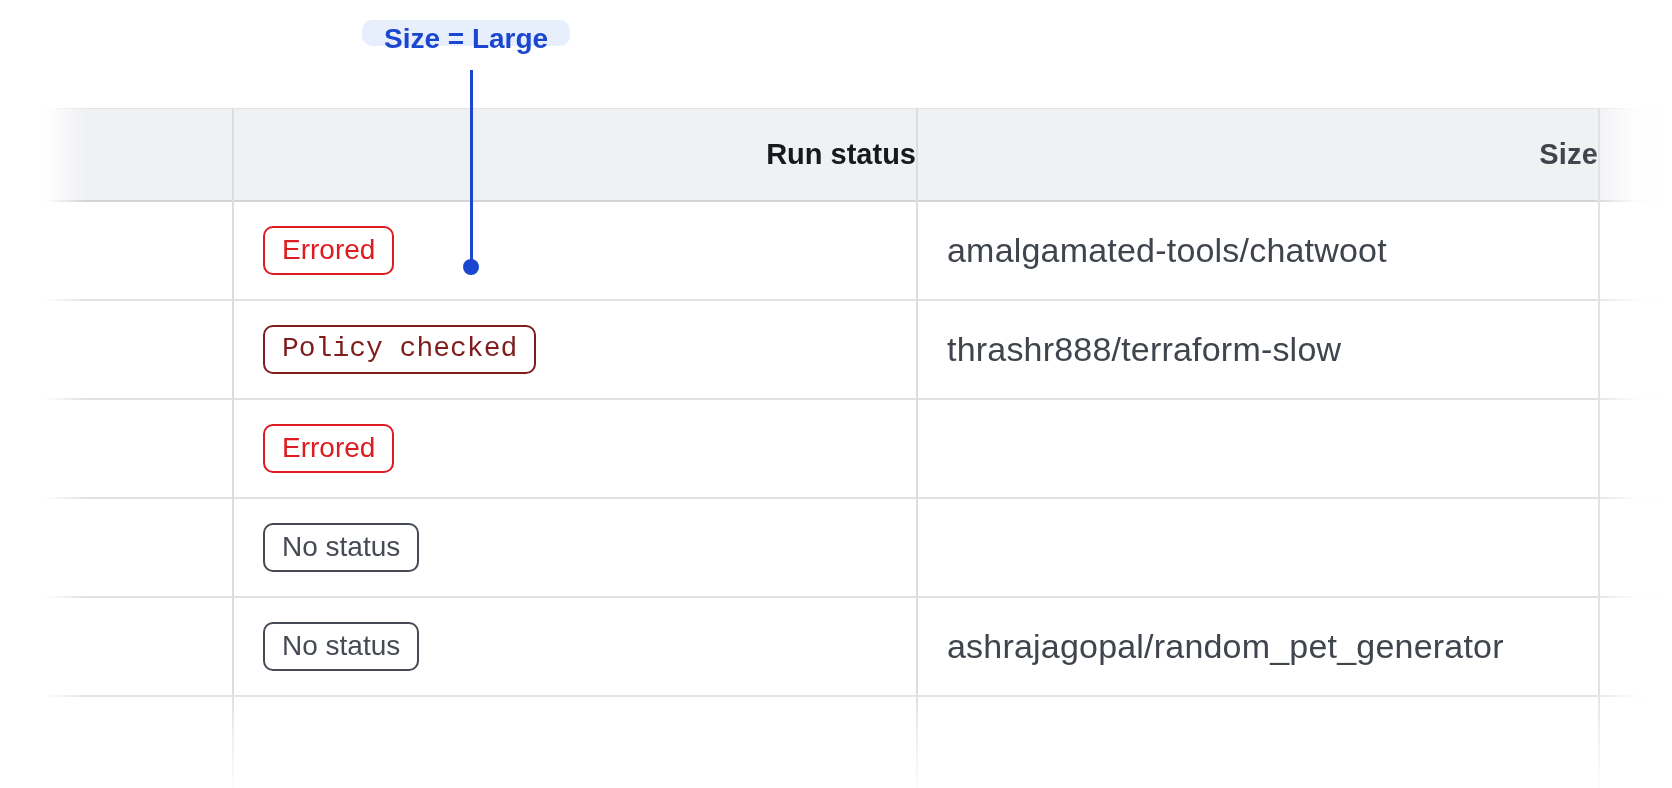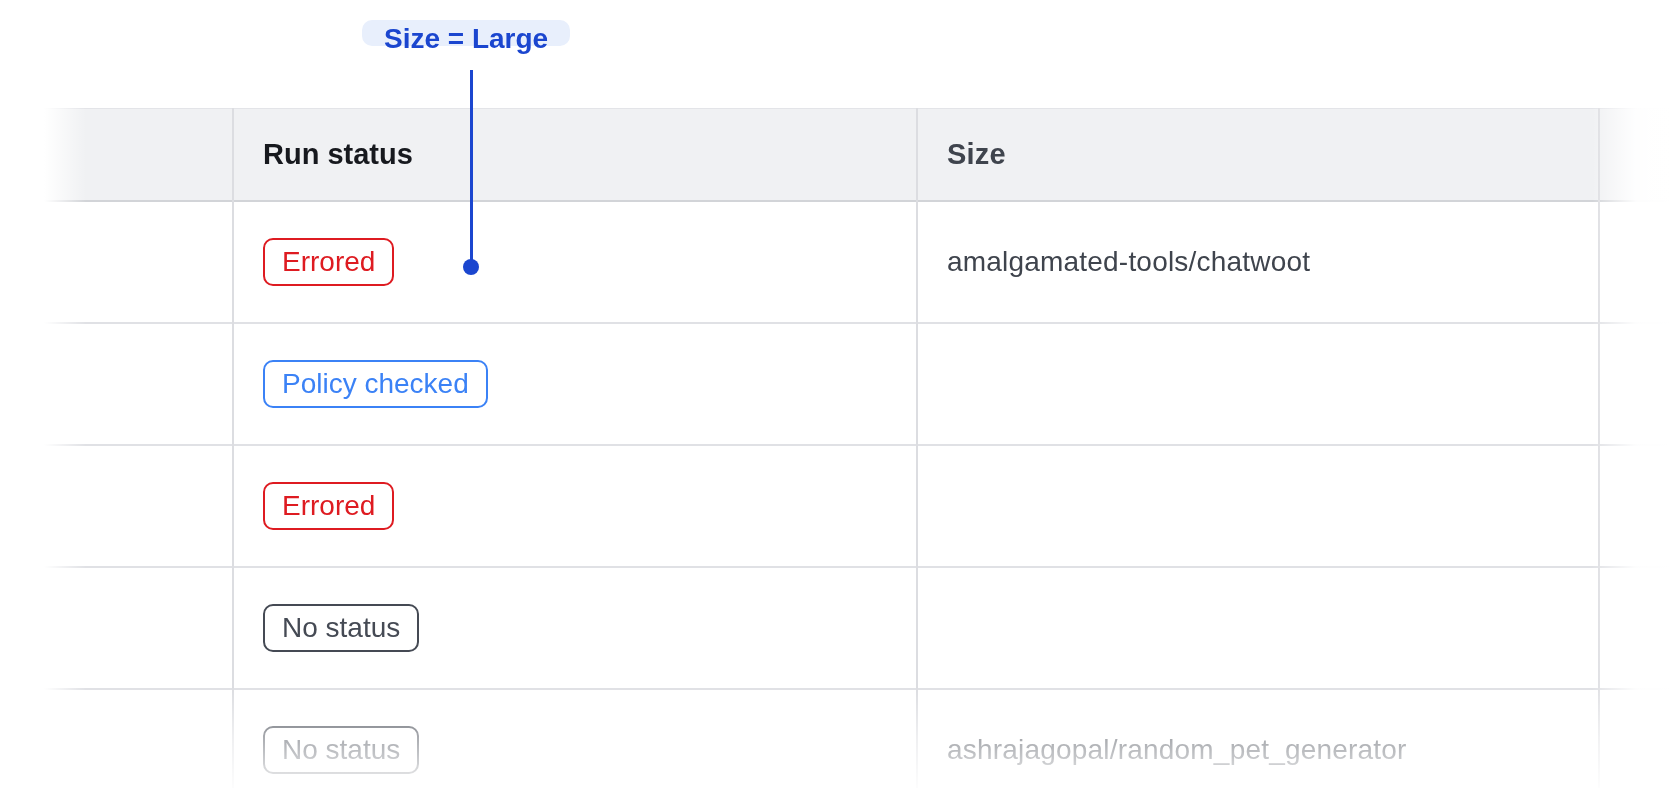--- a/index.html
+++ b/index.html
@@ -28,30 +28,30 @@
     position: absolute; left: 42px; top: 108px; width: 1630px; height: 680px;
     overflow: hidden;
   }
   .thead {
     position: relative; height: 94px; background: #f0f1f3;
     border-top: 1px solid #e3e4e8; border-bottom: 2px solid #d2d4d8;
     display: flex; align-items: center;
     font-size: 29px; font-weight: bold; color: #17191e;
   }
   .trow {
-    position: relative; height: 122px; border-bottom: 2px solid #e0e1e5;
+    position: relative; height: 99px; border-bottom: 2px solid #e0e1e5;
     display: flex; align-items: center; background: #ffffff;
   }
   .trow:nth-child(3), .trow:nth-child(4) { height: 128px; }
   .cell-gutter { width: 190px; flex: none; height: 100%; }
   .cell-status { width: 684px; flex: none; padding-left: 31px; }
   .cell-repo   { width: 682px; flex: none; padding-left: 31px;
-                 font-size: 28px; color: #3f444d; letter-spacing: 0.2px; }
+                 font-size: 34px; color: #3f444d; letter-spacing: 0.2px; }
   .cell-extra  { flex: 1; height: 100%; }
-  .thead .cell-status, .thead .cell-repo { font-size: 29px; }
+  .thead .cell-status, .thead .cell-repo { font-size: 29px; text-align: right; }
 
   .vdiv { position: absolute; top: 0; bottom: 0; width: 2px; background: #dcdde1; z-index: 2; }
   .vdiv.d1 { left: 190px; }
   .vdiv.d2 { left: 874px; }
   .vdiv.d3 { left: 1556px; }
 
   
   .badge {
     display: inline-block; border: 2px solid currentColor; border-radius: 10px;
     padding: 7px 17px; font-size: 28px; line-height: 1.1; white-space: nowrap;
@@ -97,22 +97,23 @@
     <div class="cell-status">
       <span class="badge" style="color: rgb(222, 27, 33);">Errored</span>
     </div>
     <div class="cell-repo">amalgamated-tools/chatwoot</div>
     <div class="cell-extra"></div>
   </div>
 
   <div class="trow">
     <div class="cell-gutter"></div>
     <div class="cell-status">
-      <span class="badge" style="color: #3b82f6;">Policy checked</span>
+      <span class="badge" style="color: #7f1d1d; font-family: Liberation Mono, monospace;">Policy checked</span>
     </div>
+    <div class="cell-repo">thrashr888/terraform-slow</div>
     <div class="cell-extra"></div>
   </div>
 
   <div class="trow">
     <div class="cell-gutter"></div>
     <div class="cell-status">
       <span class="badge" style="color: rgb(222, 27, 33);">Errored</span>
     </div>
     <div class="cell-extra"></div>
   </div>

